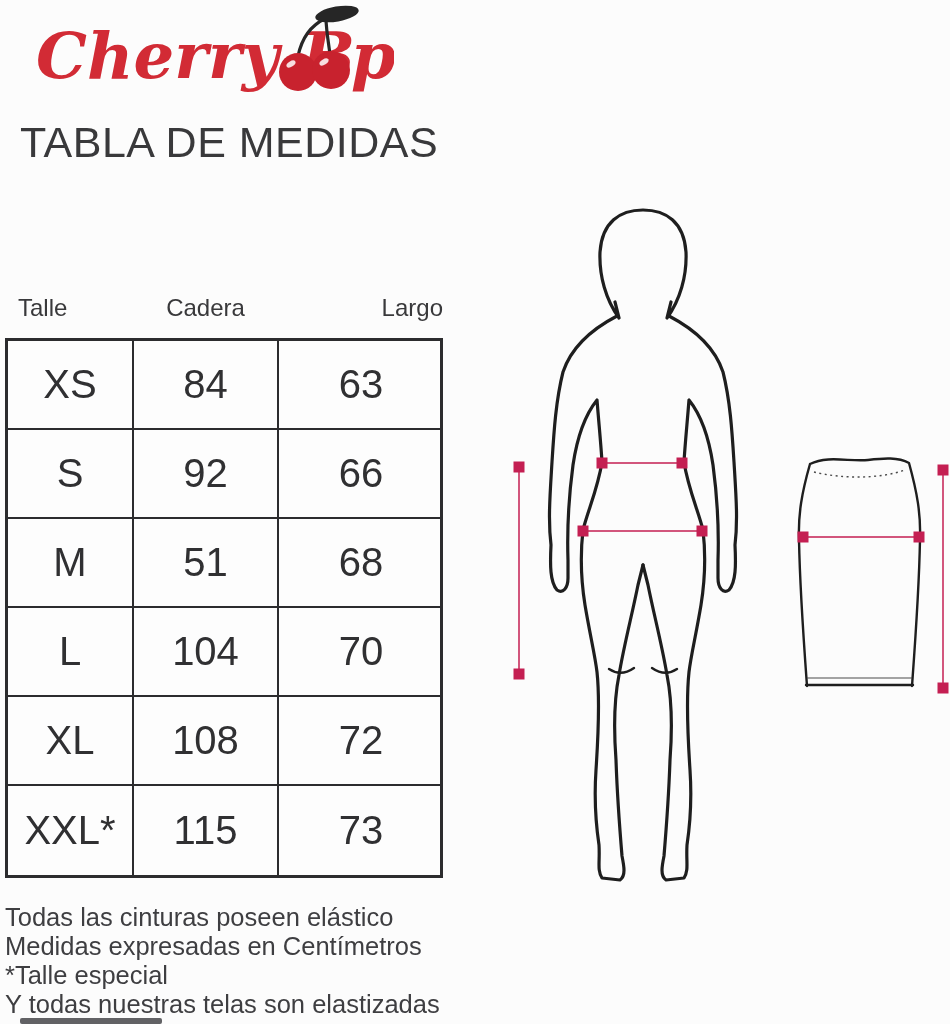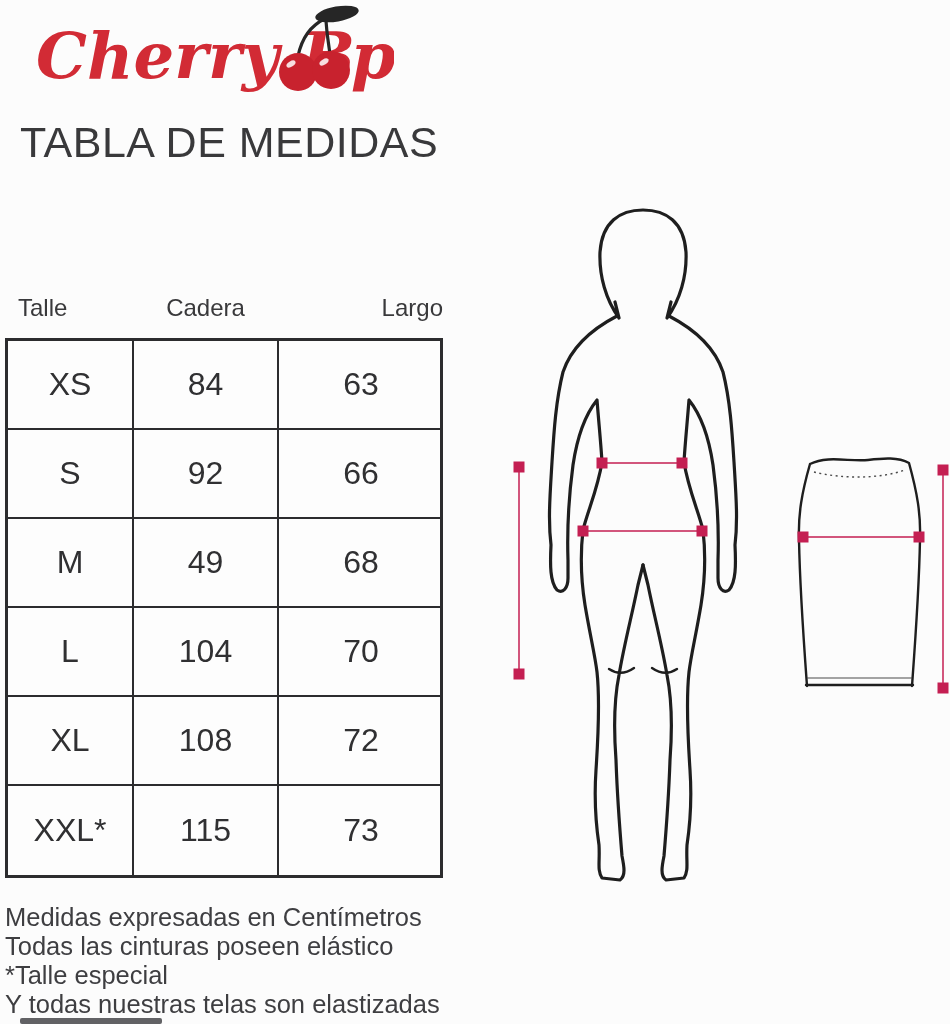--- a/index.html
+++ b/index.html
@@ -41,21 +41,21 @@
   .col-heads .c2{width:145px;text-align:center;}
   .col-heads .c3{width:165px;text-align:right;}
   .size-table{
     position:absolute;left:5px;top:338px;width:438px;height:540px;
     border:3px solid var(--table-border);
     display:grid;grid-template-columns:126px 145px 164px;grid-template-rows:repeat(6,1fr);
     background:#fdfdfd;
   }
   .cell{
     display:flex;align-items:center;justify-content:center;
-    font-size:32px;color:#303032;
+    font-size:40px;color:#303032;
     border-right:2px solid var(--table-border);
     border-bottom:2px solid var(--table-border);
   }
   .cell.last-col{border-right:none;}
   .cell.last-row{border-bottom:none;}
   
   .diagram-svg{position:absolute;left:490px;top:195px;width:460px;height:700px;}
   .outline{fill:none;stroke:var(--ink);stroke-width:3.2;stroke-linecap:round;stroke-linejoin:round;}
   .outline-thin{fill:none;stroke:var(--ink);stroke-width:2.4;stroke-linecap:round;stroke-linejoin:round;}
   .hemline-thin{fill:none;stroke:#4a4a4a;stroke-width:1.2;}
@@ -101,21 +101,21 @@
   <div class="size-table">
     <div class="cell">XS</div>
     <div class="cell">84</div>
     <div class="cell last-col">63</div>
 
     <div class="cell">S</div>
     <div class="cell">92</div>
     <div class="cell last-col">66</div>
 
     <div class="cell">M</div>
-    <div class="cell">49</div>
+    <div class="cell">51</div>
     <div class="cell last-col">68</div>
 
     <div class="cell">L</div>
     <div class="cell">104</div>
     <div class="cell last-col">70</div>
 
     <div class="cell">XL</div>
     <div class="cell">108</div>
     <div class="cell last-col">72</div>
 
@@ -216,21 +216,21 @@
       <rect class="m-dot" x="797.5" y="531.5" width="11" height="11"></rect>
       <rect class="m-dot" x="913.5" y="531.5" width="11" height="11"></rect>
 
       <line class="m-line" x1="943" y1="470" x2="943" y2="688"></line>
       <rect class="m-dot" x="937.5" y="464.5" width="11" height="11"></rect>
       <rect class="m-dot" x="937.5" y="682.5" width="11" height="11"></rect>
     </g>
   </svg>
 
   <div class="notes">
+    <div>Todas las cinturas poseen elástico</div>
     <div>Medidas expresadas en Centímetros</div>
-    <div>Todas las cinturas poseen elástico</div>
     <div>*Talle especial</div>
     <div>Y todas nuestras telas son elastizadas</div>
   </div>
 
   <div class="crop-artifact"></div>
 
 </div>
 
 </body></html>

